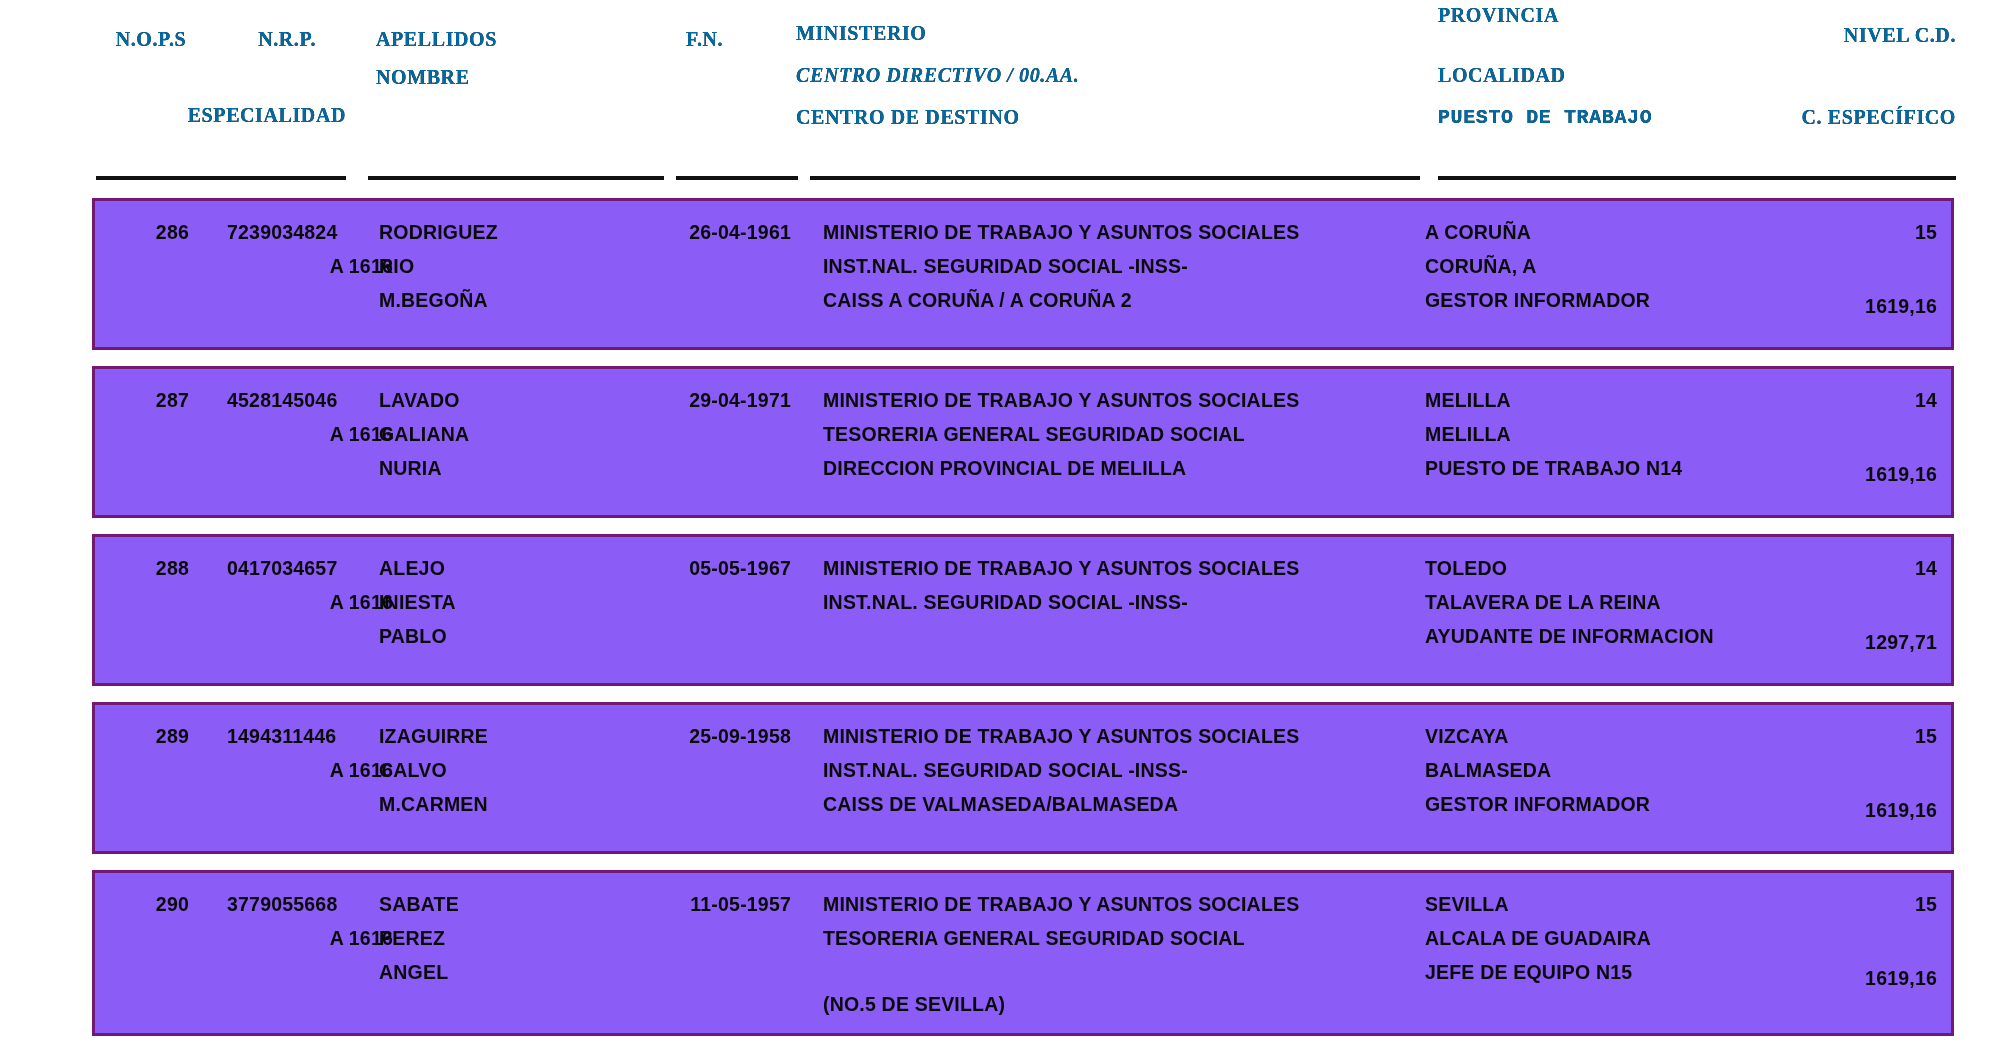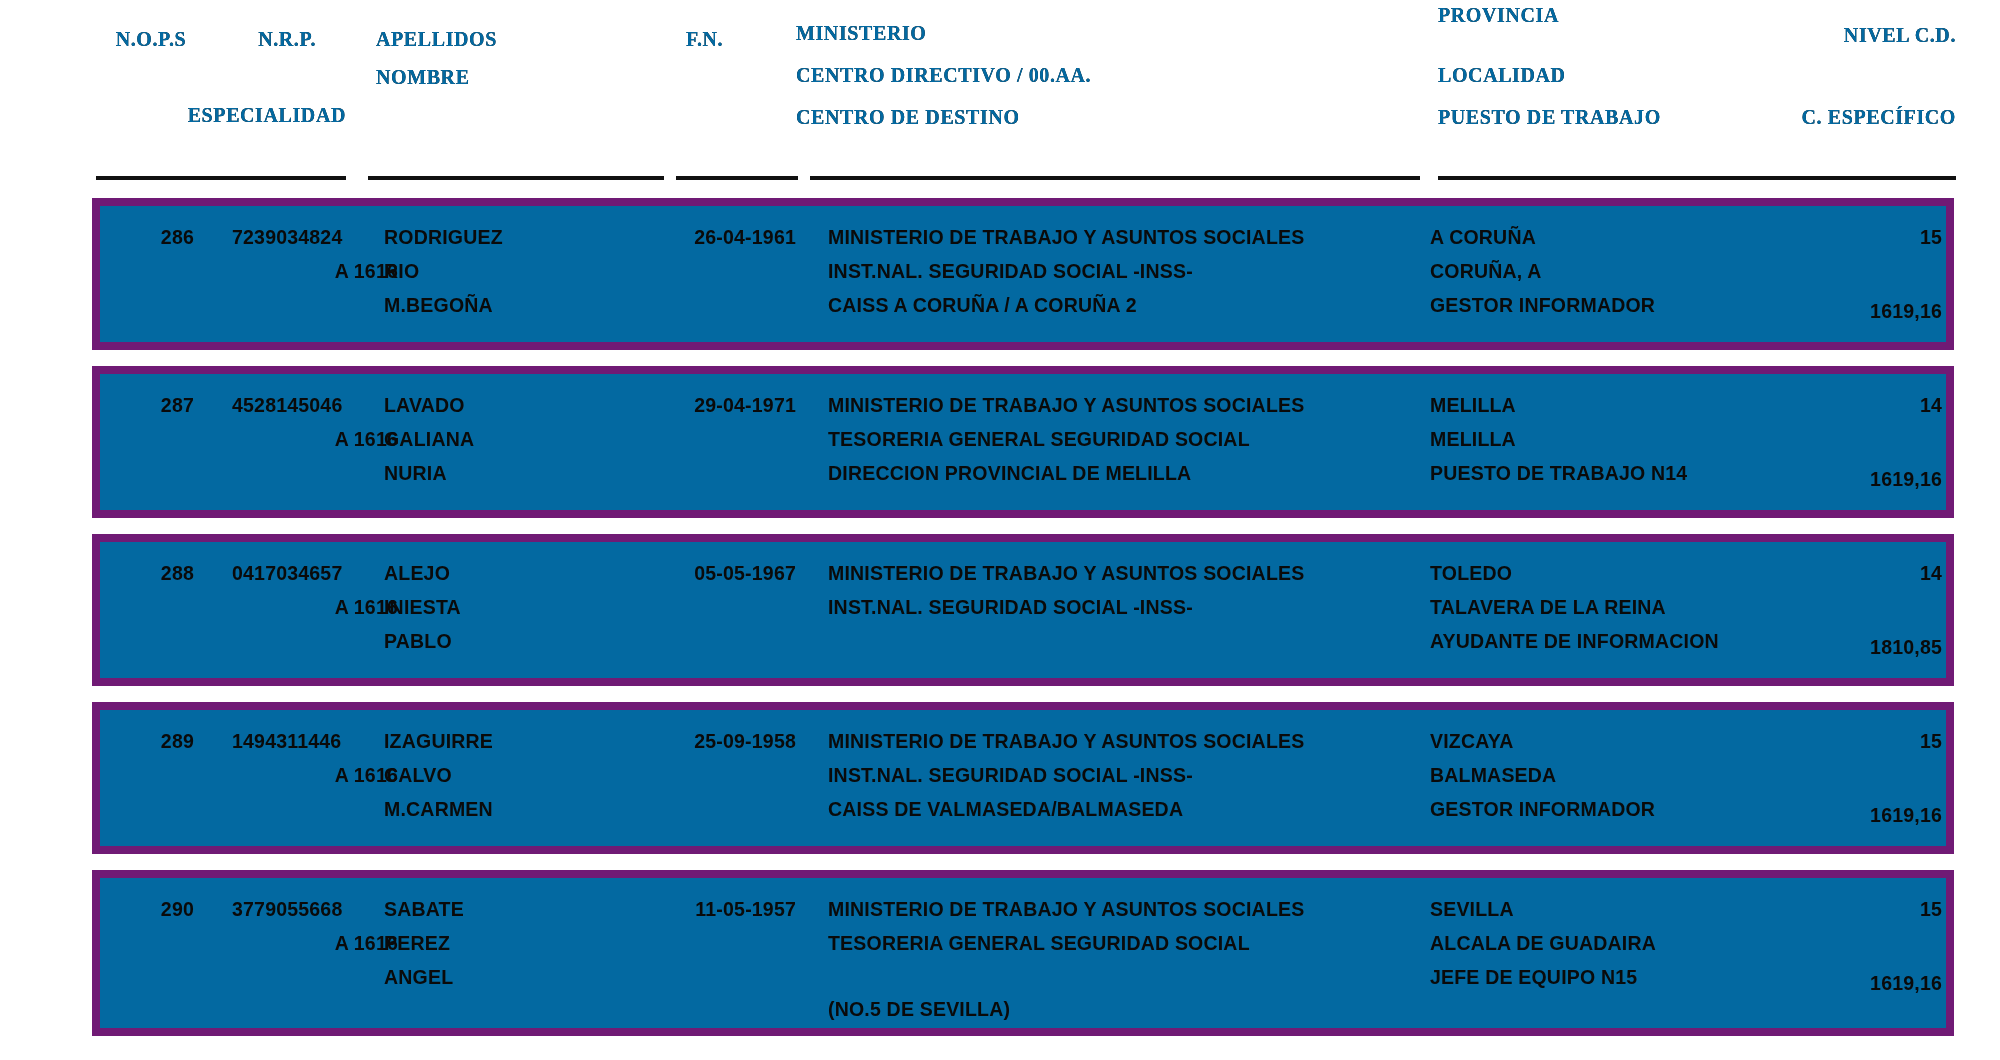--- a/index.html
+++ b/index.html
@@ -46,23 +46,23 @@
     height: 4px;
     background: #111;
     top: 176px;
   }
 
   
   .record {
     position: absolute;
     left: 92px;
     width: 1862px;
-    border: 8px solid #701a75;
+    border: 3px solid #701a75;
     box-sizing: border-box;
-    background: #0369a1;
+    background: #8b5cf6;
   }
   .rec-inner {
     position: relative;
     height: 100%;
     width: 100%;
   }
   .cell {
     position: absolute;
     font-family: "Liberation Sans", sans-serif;
     font-size: 19.5px;
@@ -103,29 +103,29 @@
     <div class="hdr-cell hdr-r" style="left:160px; top:104px; width:186px;">ESPECIALIDAD</div>
 
     <div class="hdr-cell" style="left:376px; top:28px;">APELLIDOS</div>
 
     <div class="hdr-cell" style="left:376px; top:66px;">NOMBRE</div>
 
     <div class="hdr-cell" style="left:686px; top:28px;">F.N.</div>
 
     <div class="hdr-cell" style="left:796px; top:22px;">MINISTERIO</div>
 
-    <div class="hdr-cell" style="left:796px; top:64px;">CENTRO DIRECTIVO / 00.AA.</div>
+    <div class="hdr-cell" style="left:796px; top:64px;font-style:italic;">CENTRO DIRECTIVO / 00.AA.</div>
 
     <div class="hdr-cell" style="left:796px; top:106px;">CENTRO DE DESTINO</div>
 
     <div class="hdr-cell" style="left:1438px; top:4px;">PROVINCIA</div>
 
     <div class="hdr-cell" style="left:1438px; top:64px;">LOCALIDAD</div>
 
-    <div class="hdr-cell" style="left:1438px; top:106px;">PUESTO DE TRABAJO</div>
+    <div class="hdr-cell" style="left:1438px; top:106px;font-family:Liberation Mono, monospace;">PUESTO DE TRABAJO</div>
 
     <div class="hdr-cell hdr-r" style="left:1660px; top:24px; width:296px;">NIVEL C.D.</div>
 
     <div class="hdr-cell hdr-r" style="left:1660px; top:106px; width:296px;">C. ESPECÍFICO</div>
 
     <div class="hdr-rule" style="left:96px;  width:250px;"></div>
     <div class="hdr-rule" style="left:368px; width:296px;"></div>
     <div class="hdr-rule" style="left:676px; width:122px;"></div>
     <div class="hdr-rule" style="left:810px; width:610px;"></div>
     <div class="hdr-rule" style="left:1438px; width:518px;"></div>
@@ -179,21 +179,21 @@
       <div class="cell c-name ln1">ALEJO</div>
       <div class="cell c-name ln2">INIESTA</div>
       <div class="cell c-name ln3">PABLO</div>
       <div class="cell c-fn ln1">05-05-1967</div>
       <div class="cell c-min ln1">MINISTERIO DE TRABAJO Y ASUNTOS SOCIALES</div>
       <div class="cell c-min ln2">INST.NAL. SEGURIDAD SOCIAL -INSS-</div>
       <div class="cell c-prov ln1">TOLEDO</div>
       <div class="cell c-prov ln2">TALAVERA DE LA REINA</div>
       <div class="cell c-prov ln3">AYUDANTE DE INFORMACION</div>
       <div class="cell c-niv ln1">14</div>
-      <div class="cell c-ces ln-ces">1810,85</div>
+      <div class="cell c-ces ln-ces">1297,71</div>
     </div>
   </div>
 
   <div class="record" style="top:702px; height:152px;">
     <div class="rec-inner">
       <div class="cell c-nops ln1">289</div>
       <div class="cell c-nrp ln1">1494311446</div>
       <div class="cell c-esp ln2">A  1616</div>
       <div class="cell c-name ln1">IZAGUIRRE</div>
       <div class="cell c-name ln2">CALVO</div>

